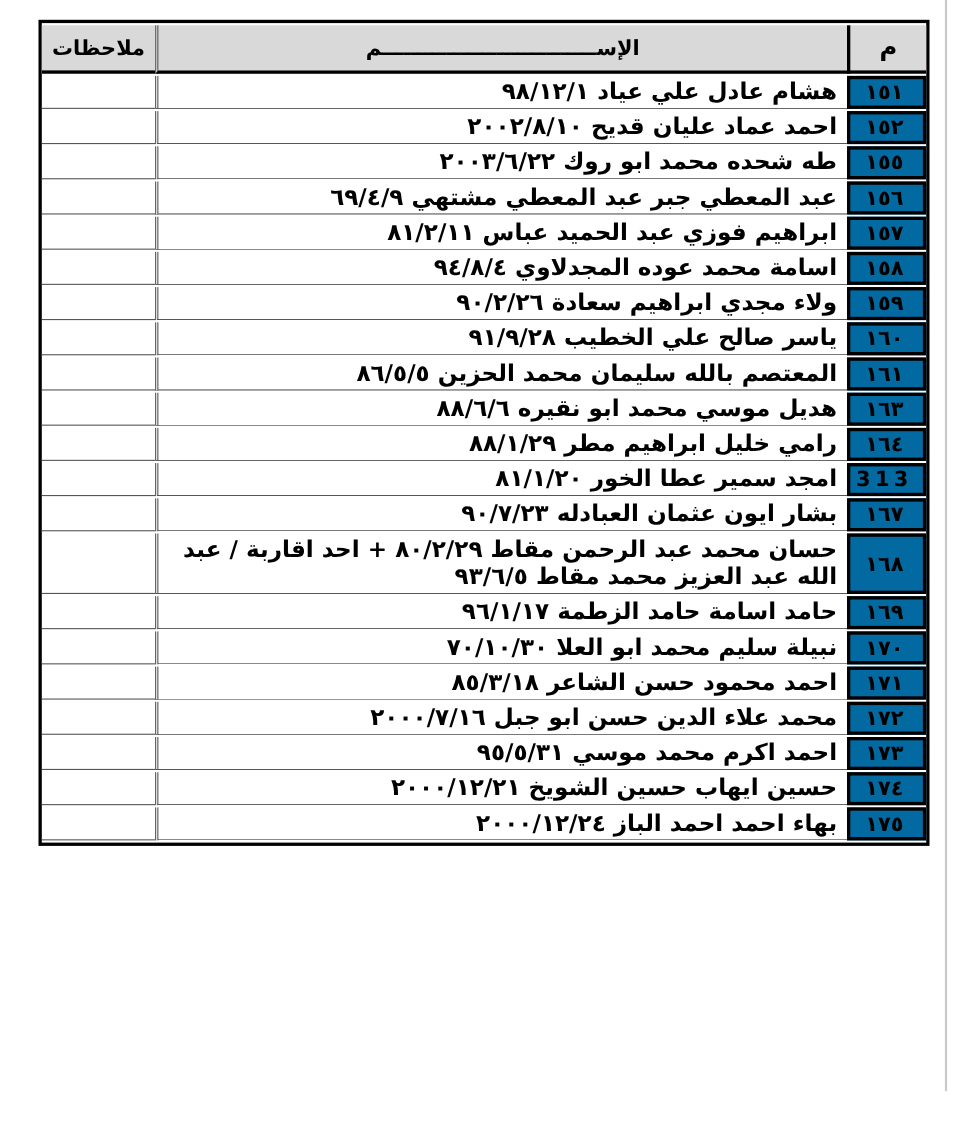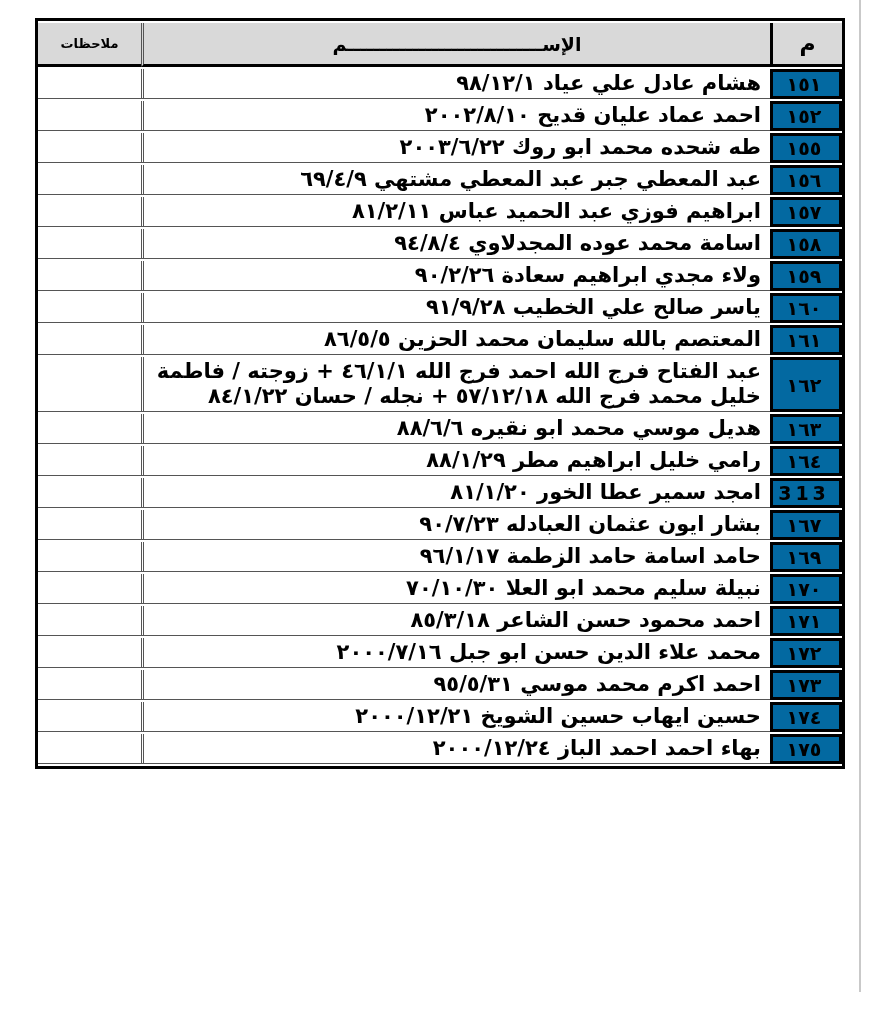--- a/index.html
+++ b/index.html
@@ -48,21 +48,21 @@
   th.h-num {
     border-left: 3px solid #000;
     font-size: 22px;
   }
   th.h-name {
     font-size: 19px;
     border-left: 3px double #555;
     white-space: nowrap;
     overflow: hidden;
   }
-  th.h-notes { font-size: 13px; }
+  th.h-notes { font-size: 19px; }
 
   td { vertical-align: middle; color: #000; }
   td.num {
     background: #0369a1;
     border: 3px solid #000;
     height: 29px;
     text-align: center;
     font-size: 19px;
     font-weight: 700;
     letter-spacing: 4px;
@@ -142,42 +142,42 @@
             <td class="num">١٦٠</td>
             <td class="name">ياسر صالح علي الخطيب ٩١/٩/٢٨</td>
             <td class="notes"></td>
           </tr>
           <tr>
             <td class="num">١٦١</td>
             <td class="name">المعتصم بالله سليمان محمد الحزين ٨٦/٥/٥</td>
             <td class="notes"></td>
           </tr>
           <tr>
-            <td class="num">١٦٢</td>
-            <td class="name">عبد الفتاح فرج الله احمد فرج الله ٤٦/١/١ + زوجته / فاطمة خليل محمد فرج الله ٥٧/١٢/١٨ + نجله / حسان ٨٤/١/٢٢</td>
-            <td class="notes"></td>
-          </tr>
-          <tr>
             <td class="num">١٦٣</td>
             <td class="name">هديل موسي محمد ابو نقيره ٨٨/٦/٦</td>
             <td class="notes"></td>
           </tr>
           <tr>
             <td class="num">١٦٤</td>
             <td class="name">رامي خليل ابراهيم مطر ٨٨/١/٢٩</td>
             <td class="notes"></td>
           </tr>
           <tr>
             <td class="num">313</td>
             <td class="name">امجد سمير عطا الخور ٨١/١/٢٠</td>
             <td class="notes"></td>
           </tr>
           <tr>
             <td class="num">١٦٧</td>
             <td class="name">بشار ايون عثمان العبادله ٩٠/٧/٢٣</td>
+            <td class="notes"></td>
+          </tr>
+          <tr>
+            <td class="num">١٦٨</td>
+            <td class="name">حسان محمد عبد الرحمن مقاط ٨٠/٢/٢٩ + احد اقاربة / عبد الله عبد العزيز محمد مقاط ٩٣/٦/٥</td>
             <td class="notes"></td>
           </tr>
           <tr>
             <td class="num">١٦٩</td>
             <td class="name">حامد اسامة حامد الزطمة ٩٦/١/١٧</td>
             <td class="notes"></td>
           </tr>
           <tr>
             <td class="num">١٧٠</td>
             <td class="name">نبيلة سليم محمد ابو العلا ٧٠/١٠/٣٠</td>

